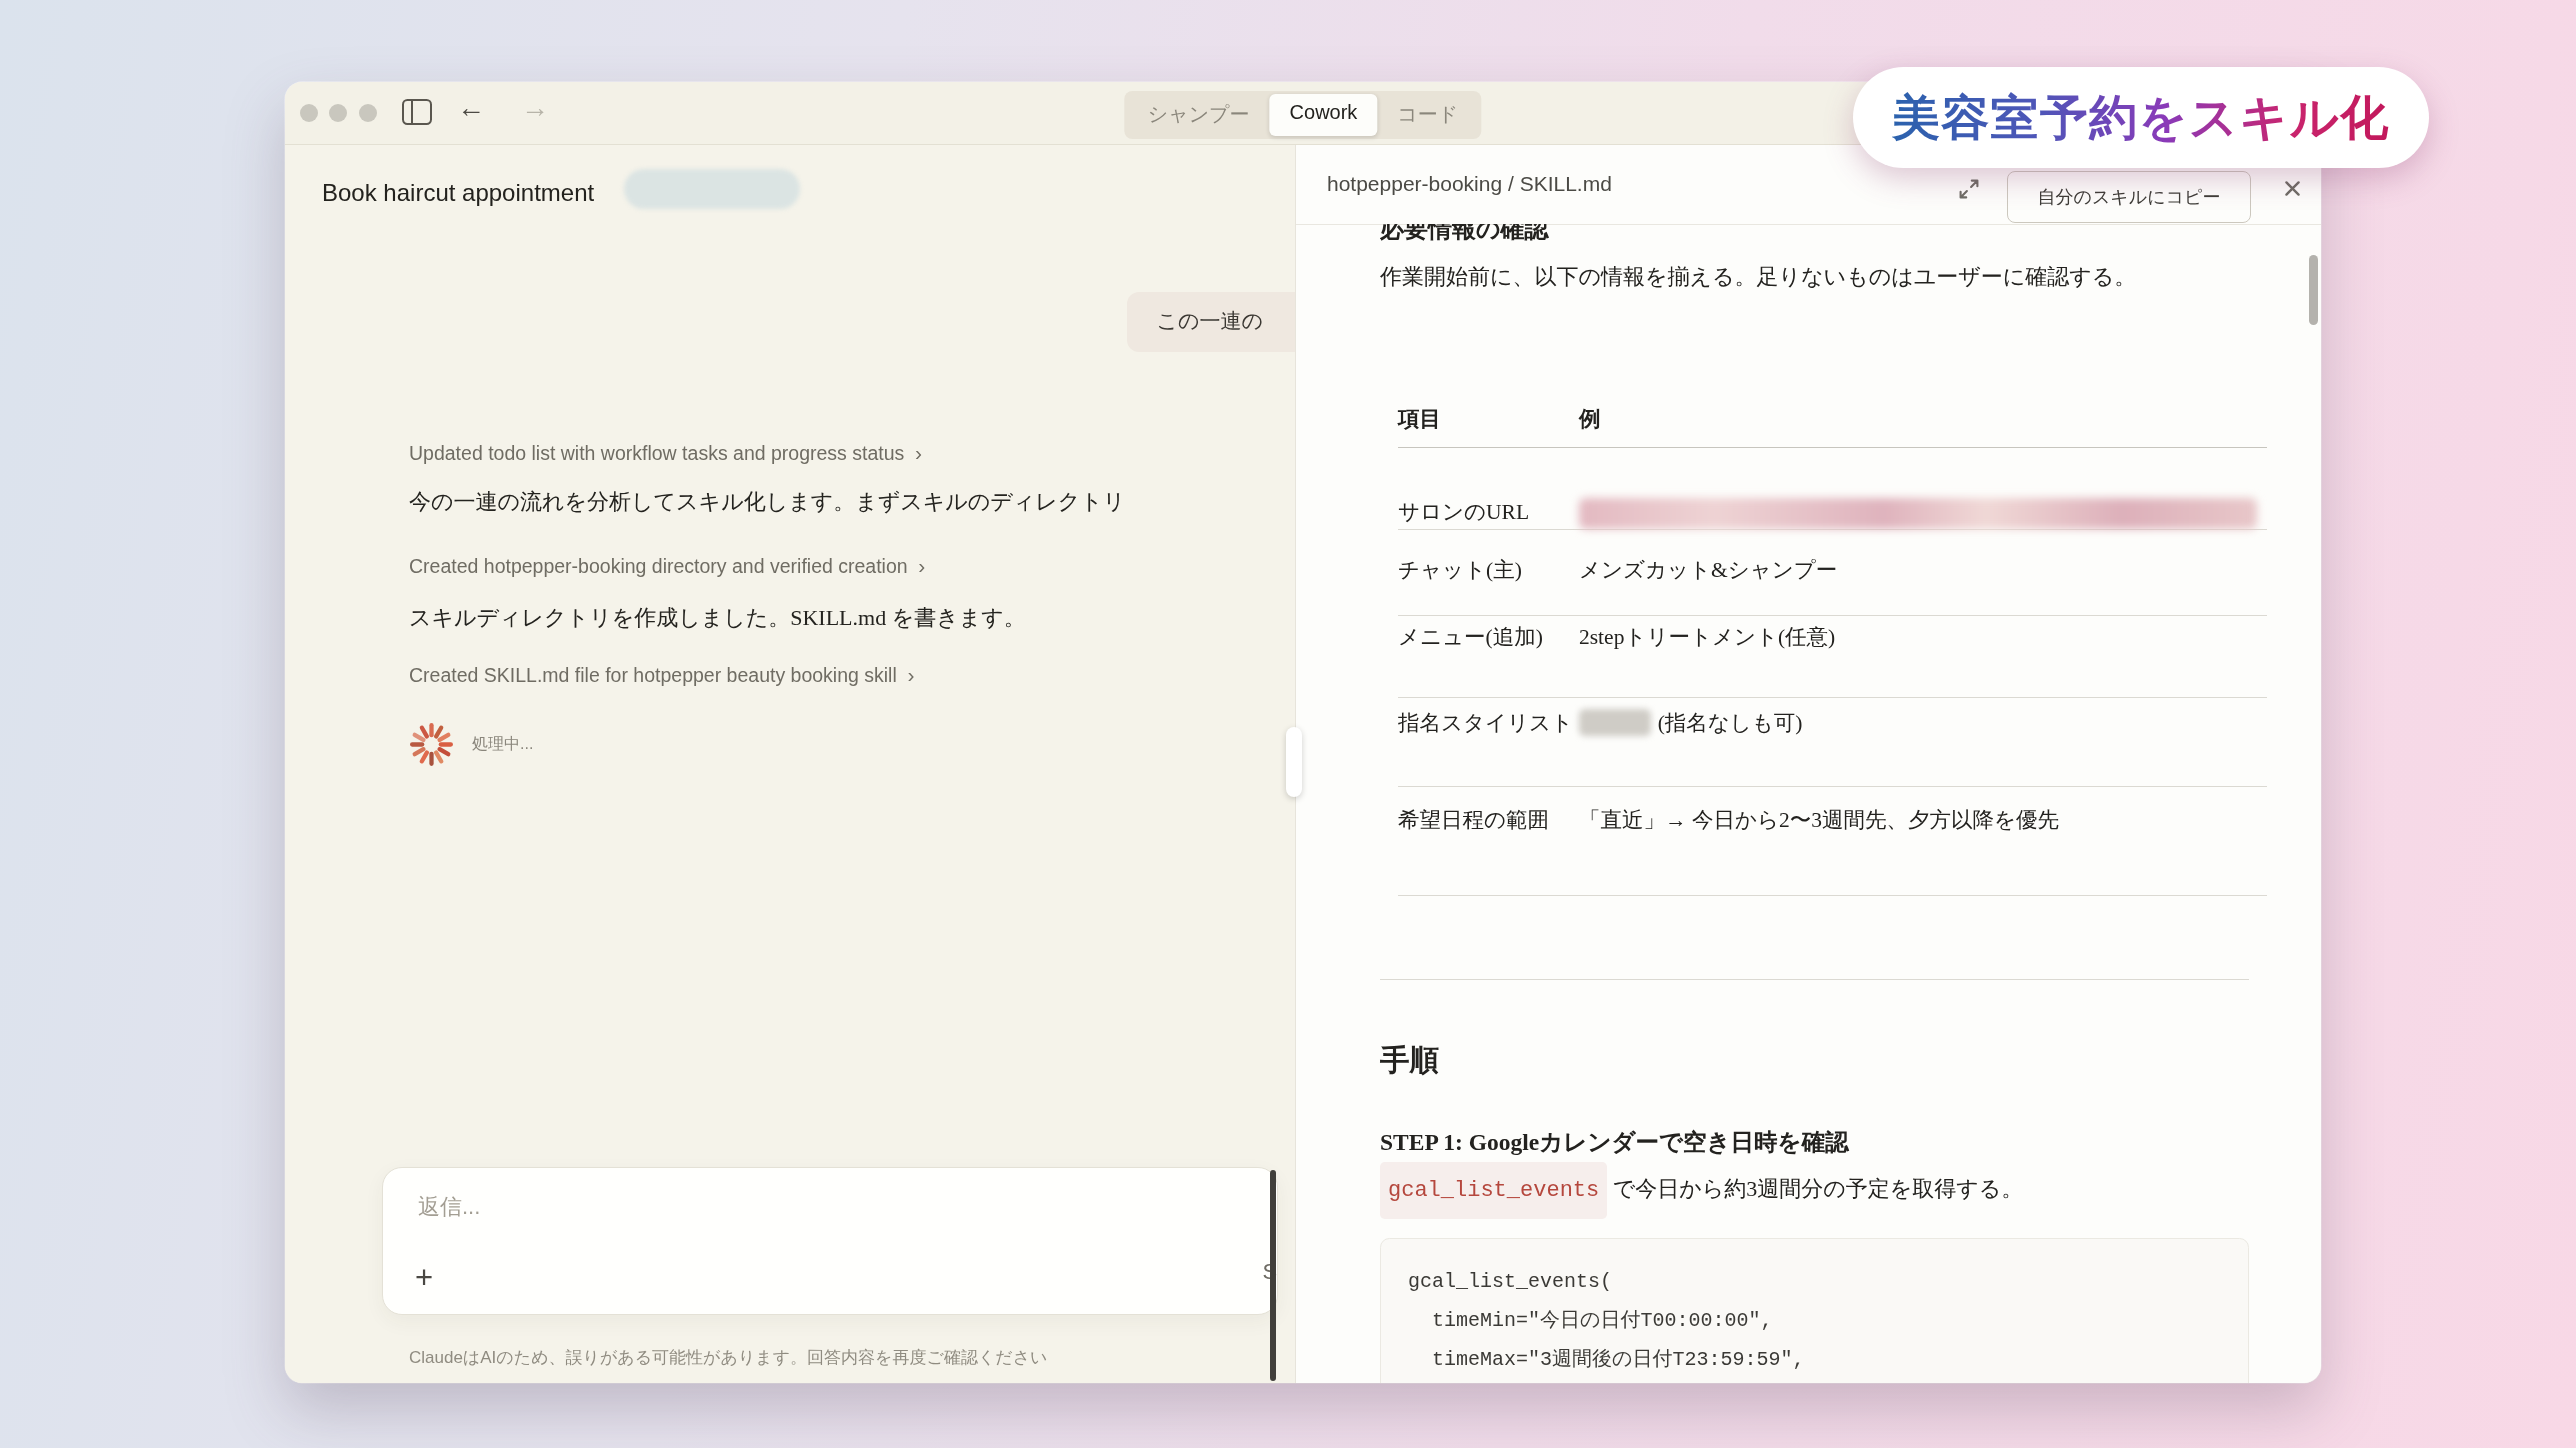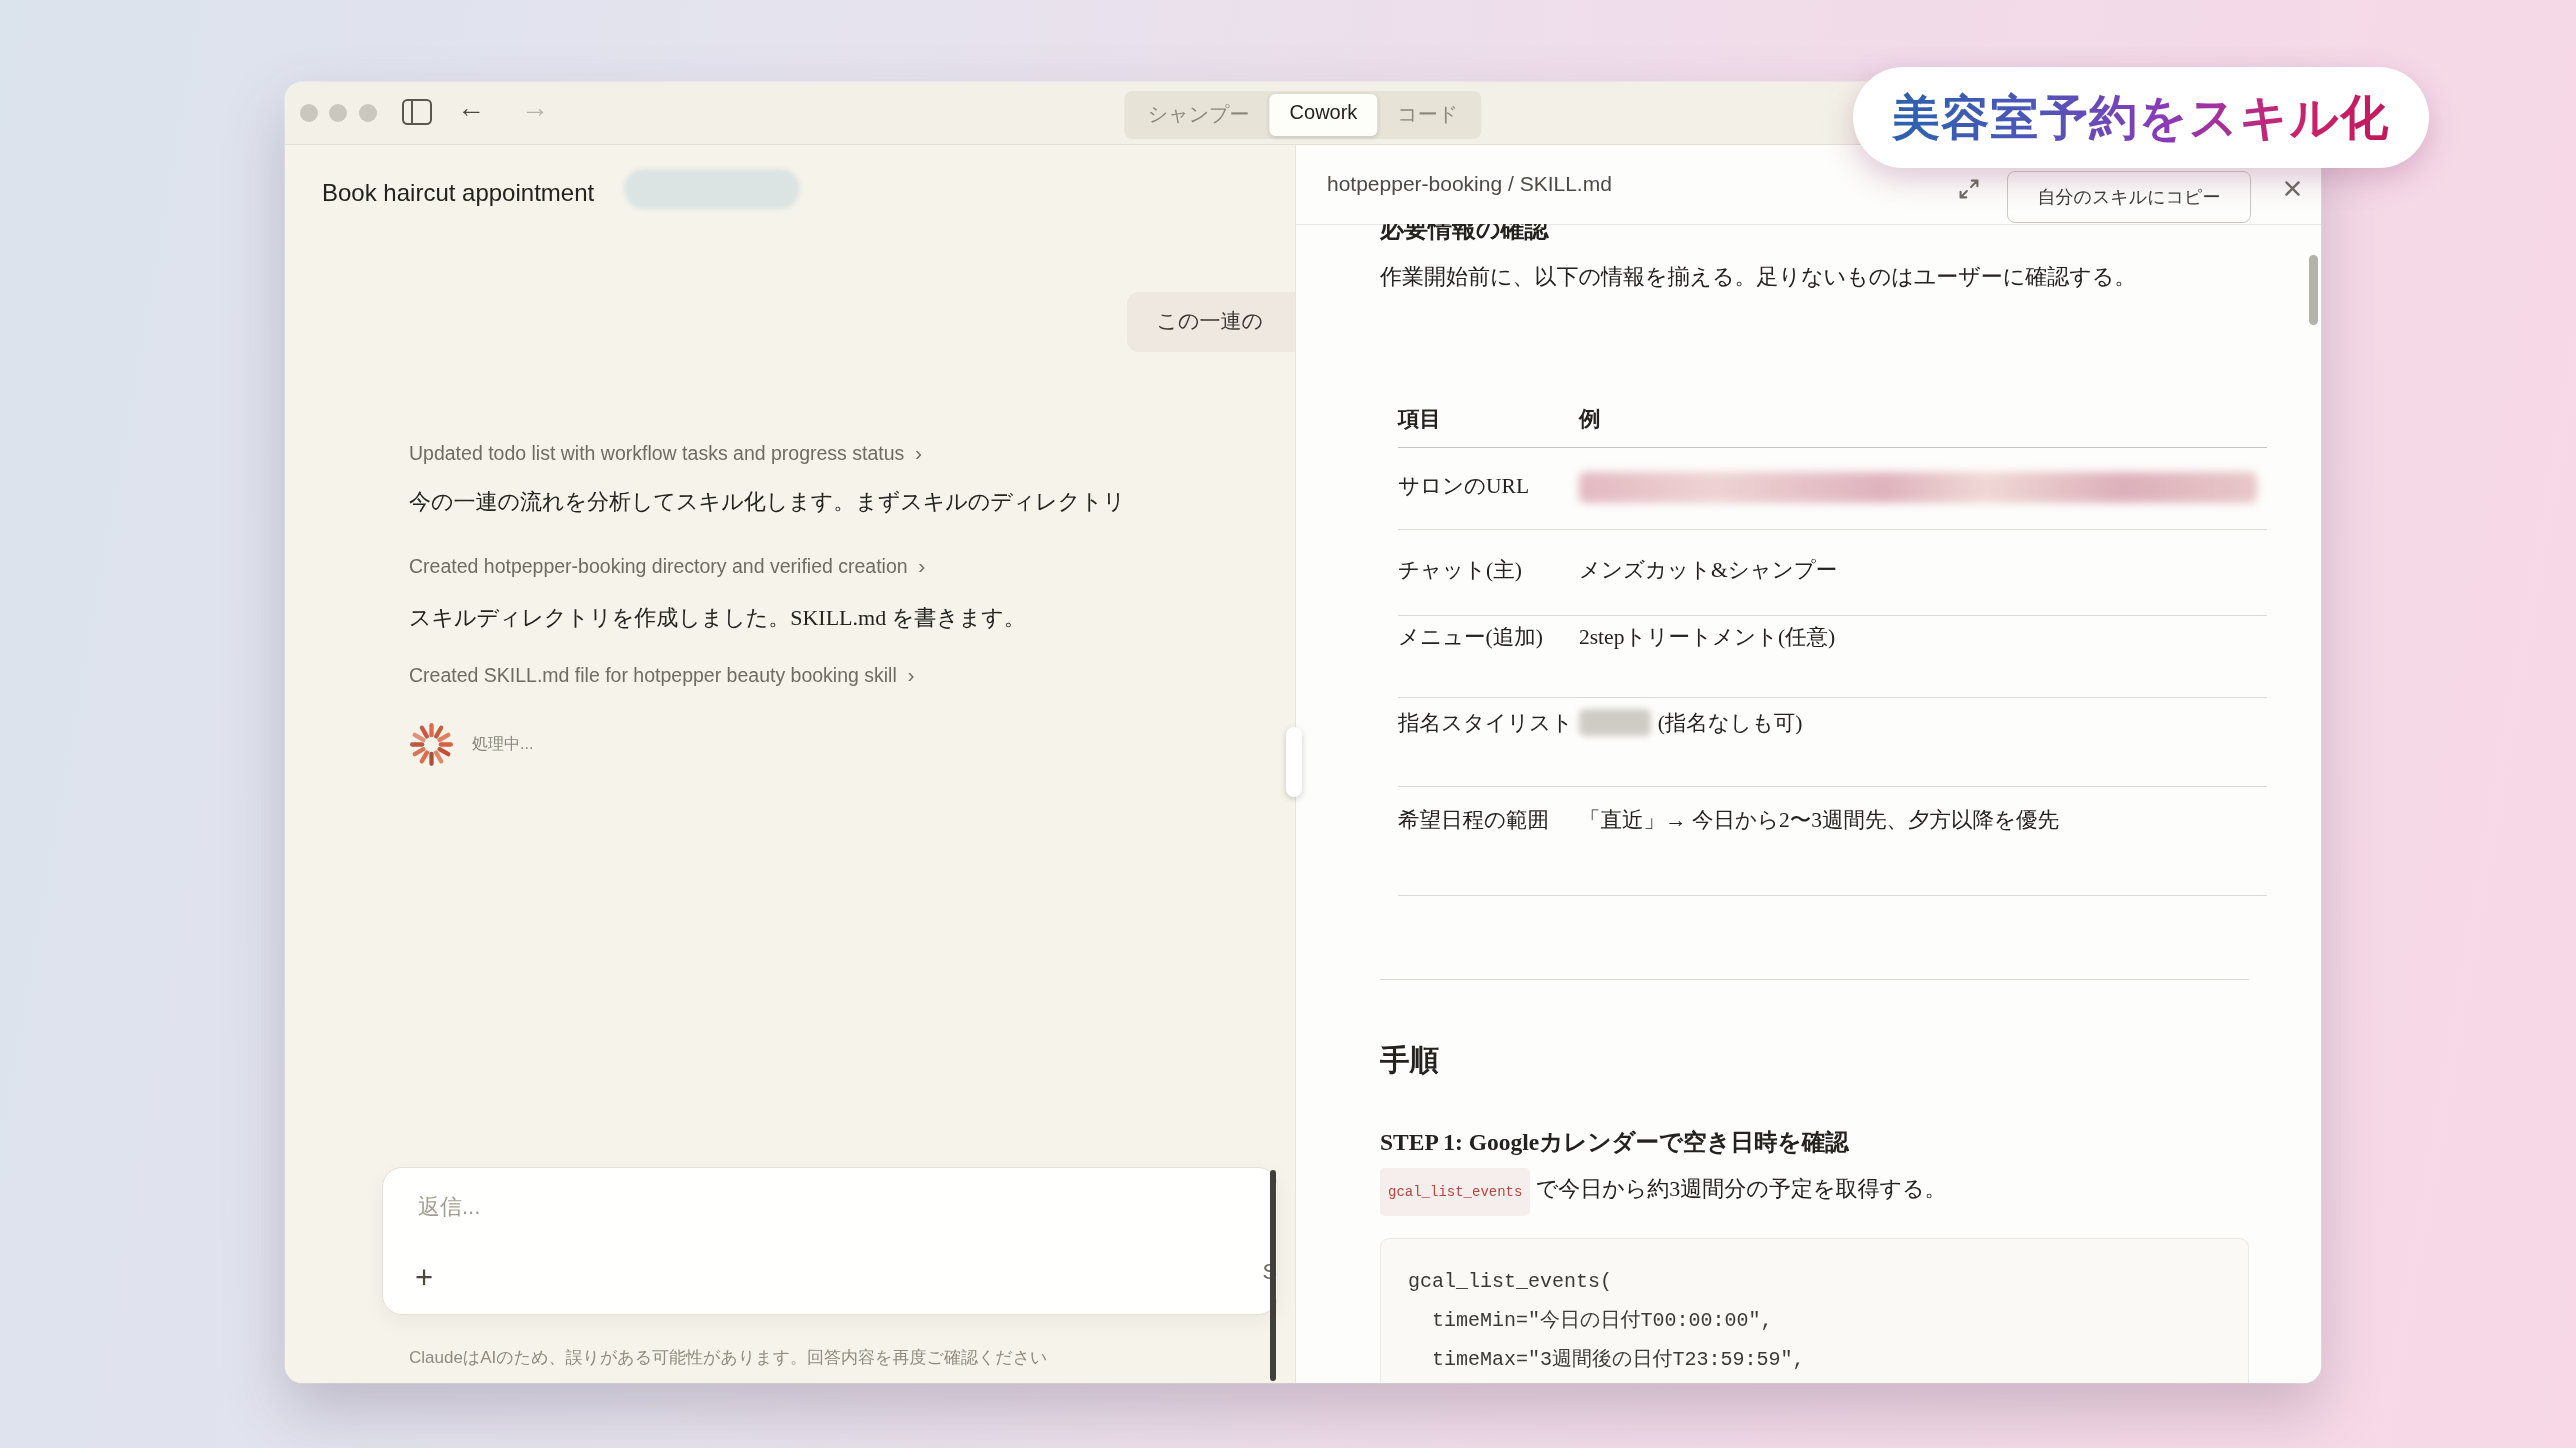--- a/index.html
+++ b/index.html
@@ -64,34 +64,34 @@
   .doc-body{position:absolute;left:84px;top:79px;width:869px;bottom:0;font-family:"Liberation Serif",serif;color:#23221f;}
   .cut-heading{position:absolute;top:0;left:0;height:28px;overflow:hidden;}
   .cut-heading span{display:block;margin-top:-10.7px;font-weight:bold;font-size:24px;}
   .doc-intro{position:absolute;top:34px;left:0;width:840px;font-size:22px;line-height:1.75;}
   .doc-table{position:absolute;top:164px;left:18px;width:869px;font-size:21.5px;}
   .t-row{display:flex;border-bottom:0.7px solid #dbd9d2;box-sizing:border-box;}
   .t-head{height:60px;border-bottom:1.3px solid #c7c5be;}
   .t-head .c1,.t-head .c2{font-weight:bold;padding-top:14.8px;}
   .c1{width:181px;flex:none;line-height:1.55;}
   .c2{flex:1;line-height:1.55;}
-  .r1{height:82px;}.r2{height:86px;}.r3{height:82px;}.r4{height:89px;}.r5{height:109px;}
+  .r1{height:82px;align-items:flex-end;}.r2{height:86px;}.r3{height:82px;}.r4{height:89px;}.r5{height:109px;}
   .r1 .c1,.r1 .c2{padding-top:21.5px;}
   .r2 .c1,.r2 .c2{padding-top:24px;}
   .r3 .c1,.r3 .c2{padding-top:5.4px;}
   .r4 .c1,.r4 .c2{padding-top:9.4px;}
   .r5 .c1,.r5 .c2{padding-top:17.4px;}
   .redact-url{display:inline-block;width:678px;height:31px;border-radius:6.7px;filter:blur(4px);vertical-align:middle;
     background:linear-gradient(90deg,#e3b9c1,#eed3d4 20%,#dfb3bd 45%,#f0d8d6 60%,#ddb0ba 80%,#e8c7c9);}
   .redact-name{display:inline-block;width:72px;height:27px;border-radius:6px;background:#cfccc6;filter:blur(3.4px);vertical-align:-5.4px;margin-right:6.7px;}
   .doc-hr{position:absolute;top:755px;left:0;width:869px;border-top:0.7px solid #dbd9d2;}
   .sec-heading{position:absolute;top:817px;left:0;font-size:29.5px;font-weight:bold;}
   .step-heading{position:absolute;top:902px;left:0;font-size:23.5px;font-weight:bold;}
   .step-line{position:absolute;top:950px;left:0;font-size:22px;}
-  .inline-code{font-family:"Liberation Mono",monospace;font-size:14px;color:#b5473d;background:#f6eeec;padding:16px 8px;border-radius:4.7px;margin-right:5.4px;}
+  .inline-code{font-family:"Liberation Mono",monospace;font-size:22px;color:#b5473d;background:#f6eeec;padding:16px 8px;border-radius:4.7px;margin-right:5.4px;}
   .code-block{
     position:absolute;top:1014px;left:0;width:869px;height:282px;box-sizing:border-box;
     background:#faf9f6;border:1.3px solid #ebe9e2;border-radius:9.4px;padding:23px 27px;
     font-family:"Liberation Mono",monospace;font-size:20px;line-height:1.95;color:#3b3a36;white-space:pre;
   }
   .panel-scrollbar{position:absolute;left:1013px;top:110px;width:9.4px;height:70px;background:#b4b2ad;border-radius:5.4px;}
   
   .divider-handle{position:absolute;left:1001px;top:645px;width:16px;height:70px;background:#ffffff;border-radius:8.7px;box-shadow:0 2px 6.7px rgba(0,0,0,.18);z-index:50;}
   .badge{
     position:absolute;left:1853px;top:67px;height:101px;padding:0 39px;border-radius:51px;

